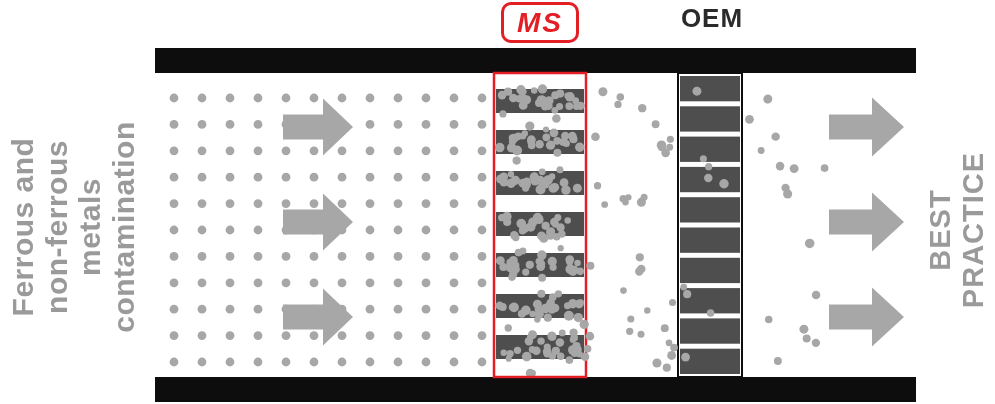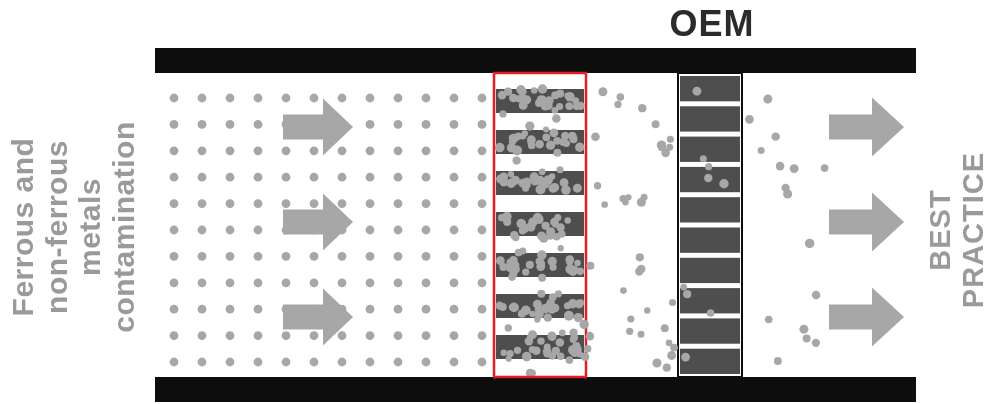--- a/index.html
+++ b/index.html
@@ -9,21 +9,21 @@
   }
   .stage svg{position:absolute;left:0;top:0;}
   .ms-badge{
     position:absolute;left:540px;top:2px;transform:translateX(-50%);
     border:3px solid var(--red,#e31e24);border-radius:10px;background:#fff;
     padding:0 13px;line-height:35px;font-size:28px;font-weight:bold;font-style:italic;
     color:var(--red,#e31e24);letter-spacing:2px;white-space:nowrap;
   }
   .oem-label{
     position:absolute;left:712px;top:3px;transform:translateX(-50%);
-    font-size:36px;font-weight:bold;color:var(--oem-text,#2b2b2b);letter-spacing:1px;
+    font-size:26px;font-weight:bold;color:var(--oem-text,#2b2b2b);letter-spacing:1px;
     white-space:nowrap;
   }
   .left-label{
     position:absolute;left:73px;top:227px;width:360px;
     transform:translate(-50%,-50%) rotate(-90deg);
     text-align:center;font-size:30px;font-weight:bold;line-height:1.12;
     color:var(--label-gray,#9a9a9a);letter-spacing:0.5px;
   }
   .right-label{
     position:absolute;left:957px;top:230px;width:260px;
@@ -454,20 +454,23 @@
       <circle cx="767.9454133384861" cy="98.87634512782097" r="4.356560367718339" fill="#a7a7a7"></circle>
       <circle cx="806.6877009561285" cy="338.58981048315763" r="3.9829629454761744" fill="#a7a7a7"></circle>
       <polygon points="283,114.5 323,114.5 323,98.5 353,127 323,155.5 323,139.5 283,139.5" fill="#a7a7a7"></polygon>
       <polygon points="283,209.5 323,209.5 323,193.5 353,222 323,250.5 323,234.5 283,234.5" fill="#a7a7a7"></polygon>
       <polygon points="283,304.5 323,304.5 323,288.5 353,317 323,345.5 323,329.5 283,329.5" fill="#a7a7a7"></polygon>
       <polygon points="829,114.5 872,114.5 872,97.5 904,127 872,156.5 872,139.5 829,139.5" fill="#a7a7a7"></polygon>
       <polygon points="829,209.5 872,209.5 872,192.5 904,222 872,251.5 872,234.5 829,234.5" fill="#a7a7a7"></polygon>
       <polygon points="829,304.5 872,304.5 872,287.5 904,317 872,346.5 872,329.5 829,329.5" fill="#a7a7a7"></polygon>
     </svg>
 
+  <div class="ms-badge">
+    <span>MS</span>
+  </div>
 
   <div class="oem-label">OEM</div>
 
   <div class="left-label">
     <span class="lbl-line">Ferrous and</span>
     <span class="lbl-line">non-ferrous</span>
     <span class="lbl-line">metals</span>
     <span class="lbl-line">contamination</span>
   </div>
 

